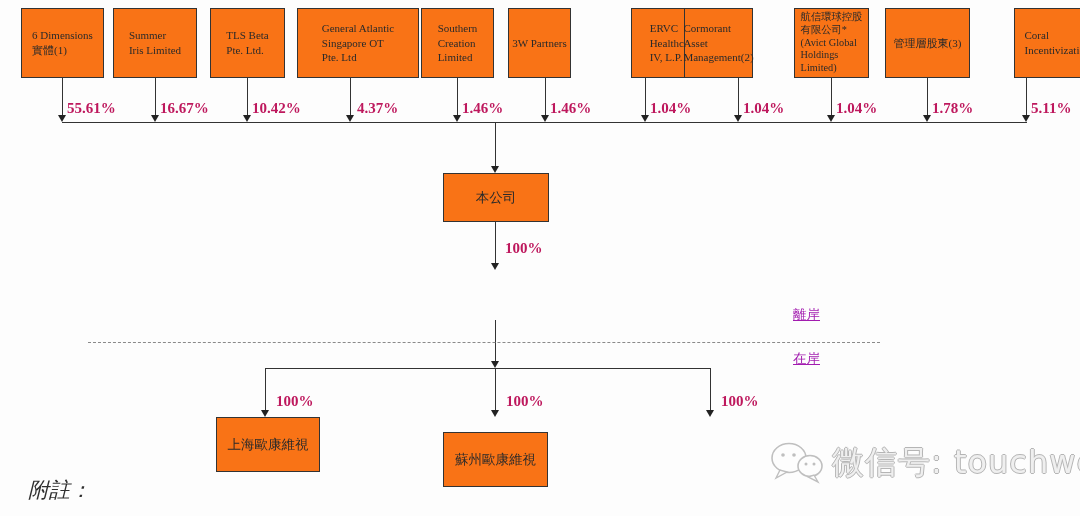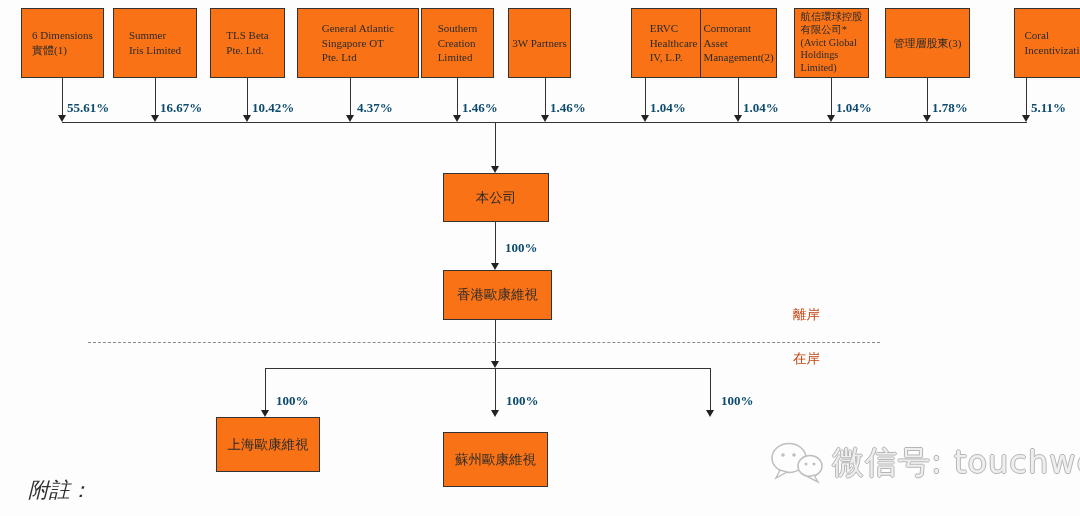--- a/index.html
+++ b/index.html
@@ -8,27 +8,27 @@
     font-family:"Liberation Serif","DejaVu Serif",serif;color:#2a2a2a;
   }
   .node{
     position:absolute;box-sizing:border-box;border:1px solid #333;background:#f97316;
     display:flex;align-items:center;justify-content:center;text-align:left;
     white-space:pre-line;line-height:1.32;
   }
   .sh{top:8px;height:70px;font-size:11px;padding:1px;}
   .sh-small{font-size:10.3px;line-height:1.26;}
   .mid{font-size:13.5px;}
-  .pct{position:absolute;font-weight:bold;font-size:13px;color:#0c4a6e;white-space:nowrap;}
+  .pct{position:absolute;font-weight:bold;font-size:15px;color:#be185d;white-space:nowrap;}
   .vline{position:absolute;width:1px;background:#333;}
   .hline{position:absolute;height:1px;background:#333;}
   .arr{position:absolute;width:0;height:0;border-left:4.5px solid transparent;
        border-right:4.5px solid transparent;border-top:7px solid #222;}
   .dashed{position:absolute;height:0;border-top:1.5px dashed #8a8a8a;}
-  .zone{position:absolute;font-size:13.5px;color:#c2410c;}
+  .zone{position:absolute;font-size:13.5px;color:#a21caf;text-decoration:underline;}
   .note{position:absolute;left:28px;top:476px;font-style:italic;font-size:21px;color:#2f2f2f;}
   .wm{position:absolute;left:768px;top:438px;display:flex;align-items:center;}
   .wm-text{
     font-family:"DejaVu Sans","Liberation Sans",sans-serif;font-size:32px;letter-spacing:1px;
     color:#efefef;white-space:nowrap;
     text-shadow:-1px 0 #b5b5b5,0 1px #b5b5b5,1px 0 #b5b5b5,0 -1px #b5b5b5;
   }
   .wm-icon{margin-right:8px;opacity:.85;}
 </style>
 </head>
@@ -45,21 +45,21 @@
   <div class="node sh" style="left:297px;width:122px">General Atlantic
 Singapore OT
 Pte. Ltd</div>
   <div class="node sh" style="left:421px;width:73px">Southern
 Creation
 Limited</div>
   <div class="node sh" style="left:508px;width:63px">3W Partners</div>
   <div class="node sh" style="left:631px;width:85px">ERVC
 Healthcare
 IV, L.P.</div>
-  <div class="node sh" style="left:700px;width:77px">Cormorant
+  <div class="node sh" style="left:684px;width:69px">Cormorant
 Asset
 Management(2)</div>
   <div class="node sh sh-small" style="left:794px;width:75px">航信環球控股
 有限公司*
 (Avict Global
 Holdings
 Limited)</div>
   <div class="node sh" style="left:885px;width:85px">管理層股東(3)</div>
   <div class="node sh" style="left:1014px;width:87px">Coral
 Incentivization</div>
@@ -102,21 +102,20 @@
 
   <div class="hline" style="left:62px;top:122px;width:965px"></div>
 
   <div class="vline" style="left:495px;top:122px;height:45px"></div>
   <div class="arr" style="left:491px;top:166px"></div>
   <div class="node mid" style="left:443px;top:173px;width:106px;height:49px">本公司</div>
 
   <div class="vline" style="left:495px;top:222px;height:42px"></div>
   <div class="arr" style="left:491px;top:263px"></div>
   <div class="pct" style="left:505px;top:240px">100%</div>
-  <div class="node mid" style="left:443px;top:270px;width:109px;height:50px">香港歐康維視</div>
 
   <div class="vline" style="left:495px;top:320px;height:42px"></div>
   <div class="arr" style="left:491px;top:361px"></div>
 
   <div class="zone" style="left:793px;top:306px">離岸</div>
   <div class="dashed" style="left:88px;top:342px;width:792px"></div>
   <div class="zone" style="left:793px;top:350px">在岸</div>
 
   <div class="hline" style="left:265px;top:368px;width:446px"></div>
   <div class="vline" style="left:265px;top:368px;height:43px"></div>

